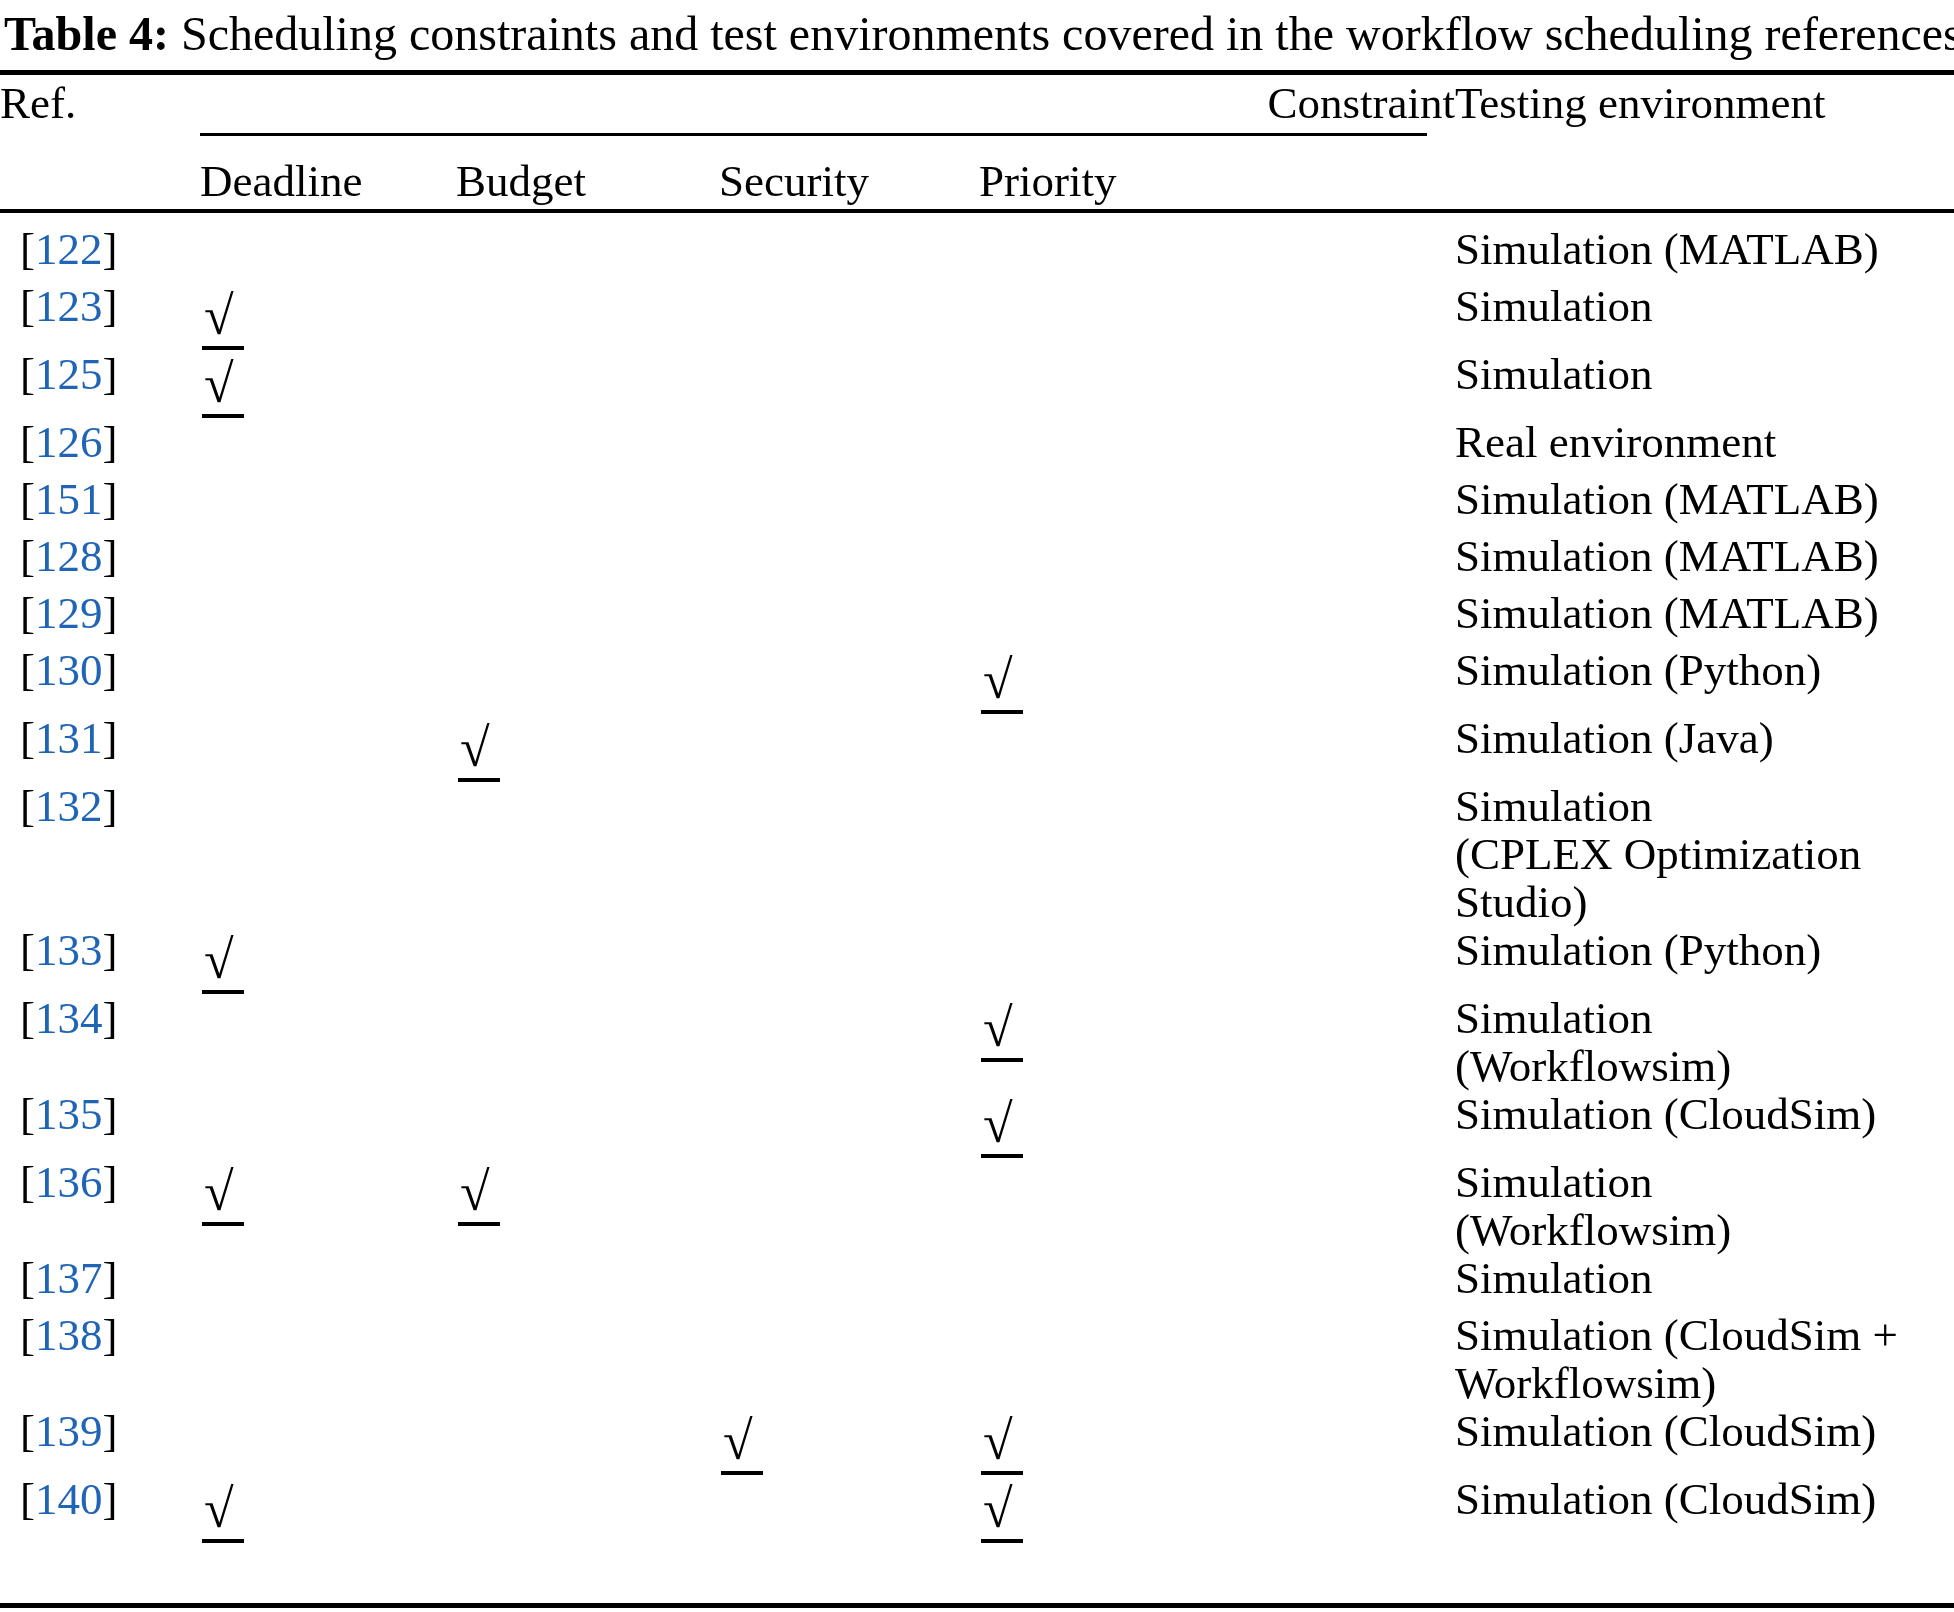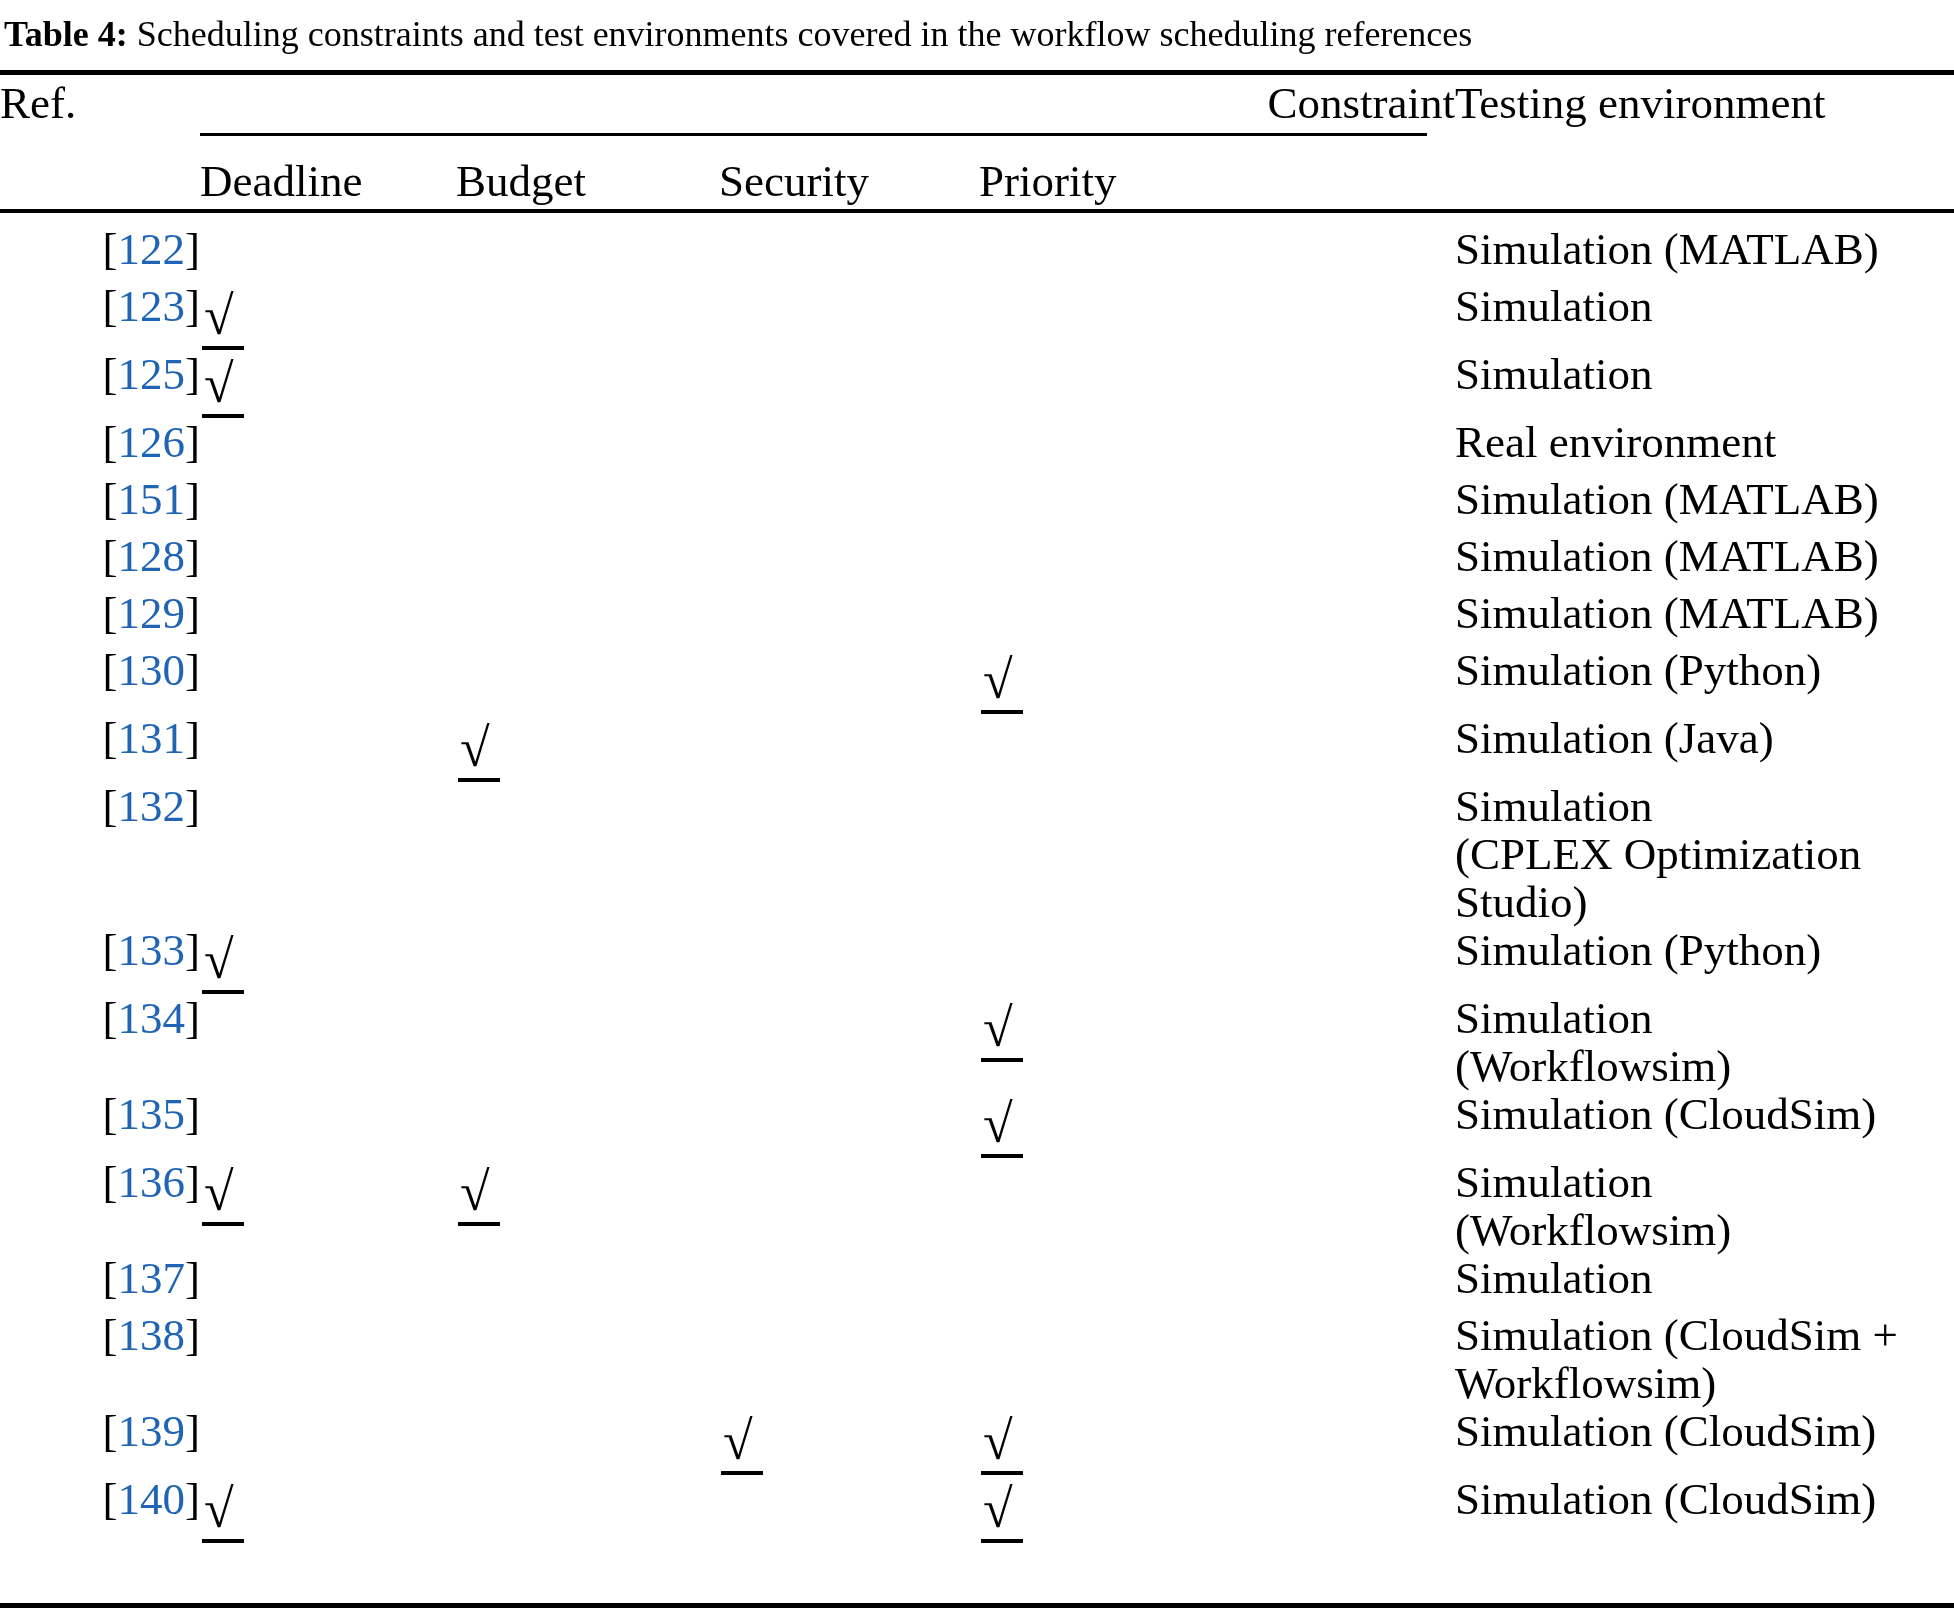--- a/index.html
+++ b/index.html
@@ -15,21 +15,21 @@
     color: #000000;
     font-family: "Liberation Serif", "DejaVu Serif", serif;
     font-size: 45px;
     overflow: hidden;
     box-sizing: border-box;
   }
   .caption {
     padding: 6px 0 0 4px;
     height: 64px;
     white-space: nowrap;
-    font-size: 36px;
+    font-size: 48px;
     line-height: 56px;
   }
   .caption .cap-label { font-weight: bold; }
   .rule {
     background: #000000;
     width: 1954px;
     height: 4px;
   }
   .rule.thick { height: 5px; }
   .hdr-row1 {
@@ -61,24 +61,23 @@
     display: grid;
     grid-template-columns: 200px 256px 263px 260px 251px 225px 499px;
     align-items: start;
     min-height: 57px;
   }
   .cell {
     padding: 0;
     line-height: 48px;
   }
   .ref-cell {
-    padding-left: 4px;
+    padding-left: 20px;
     color: #000000;
     cursor: pointer;
-    text-align: right;
   }
   .ref-num { color: #1f64b5; }
   .env-cell {
     white-space: pre-line;
   }
   .check {
     display: inline-block;
     font-size: 54px;
     line-height: 56px;
     border-bottom: 4px solid #000000;

